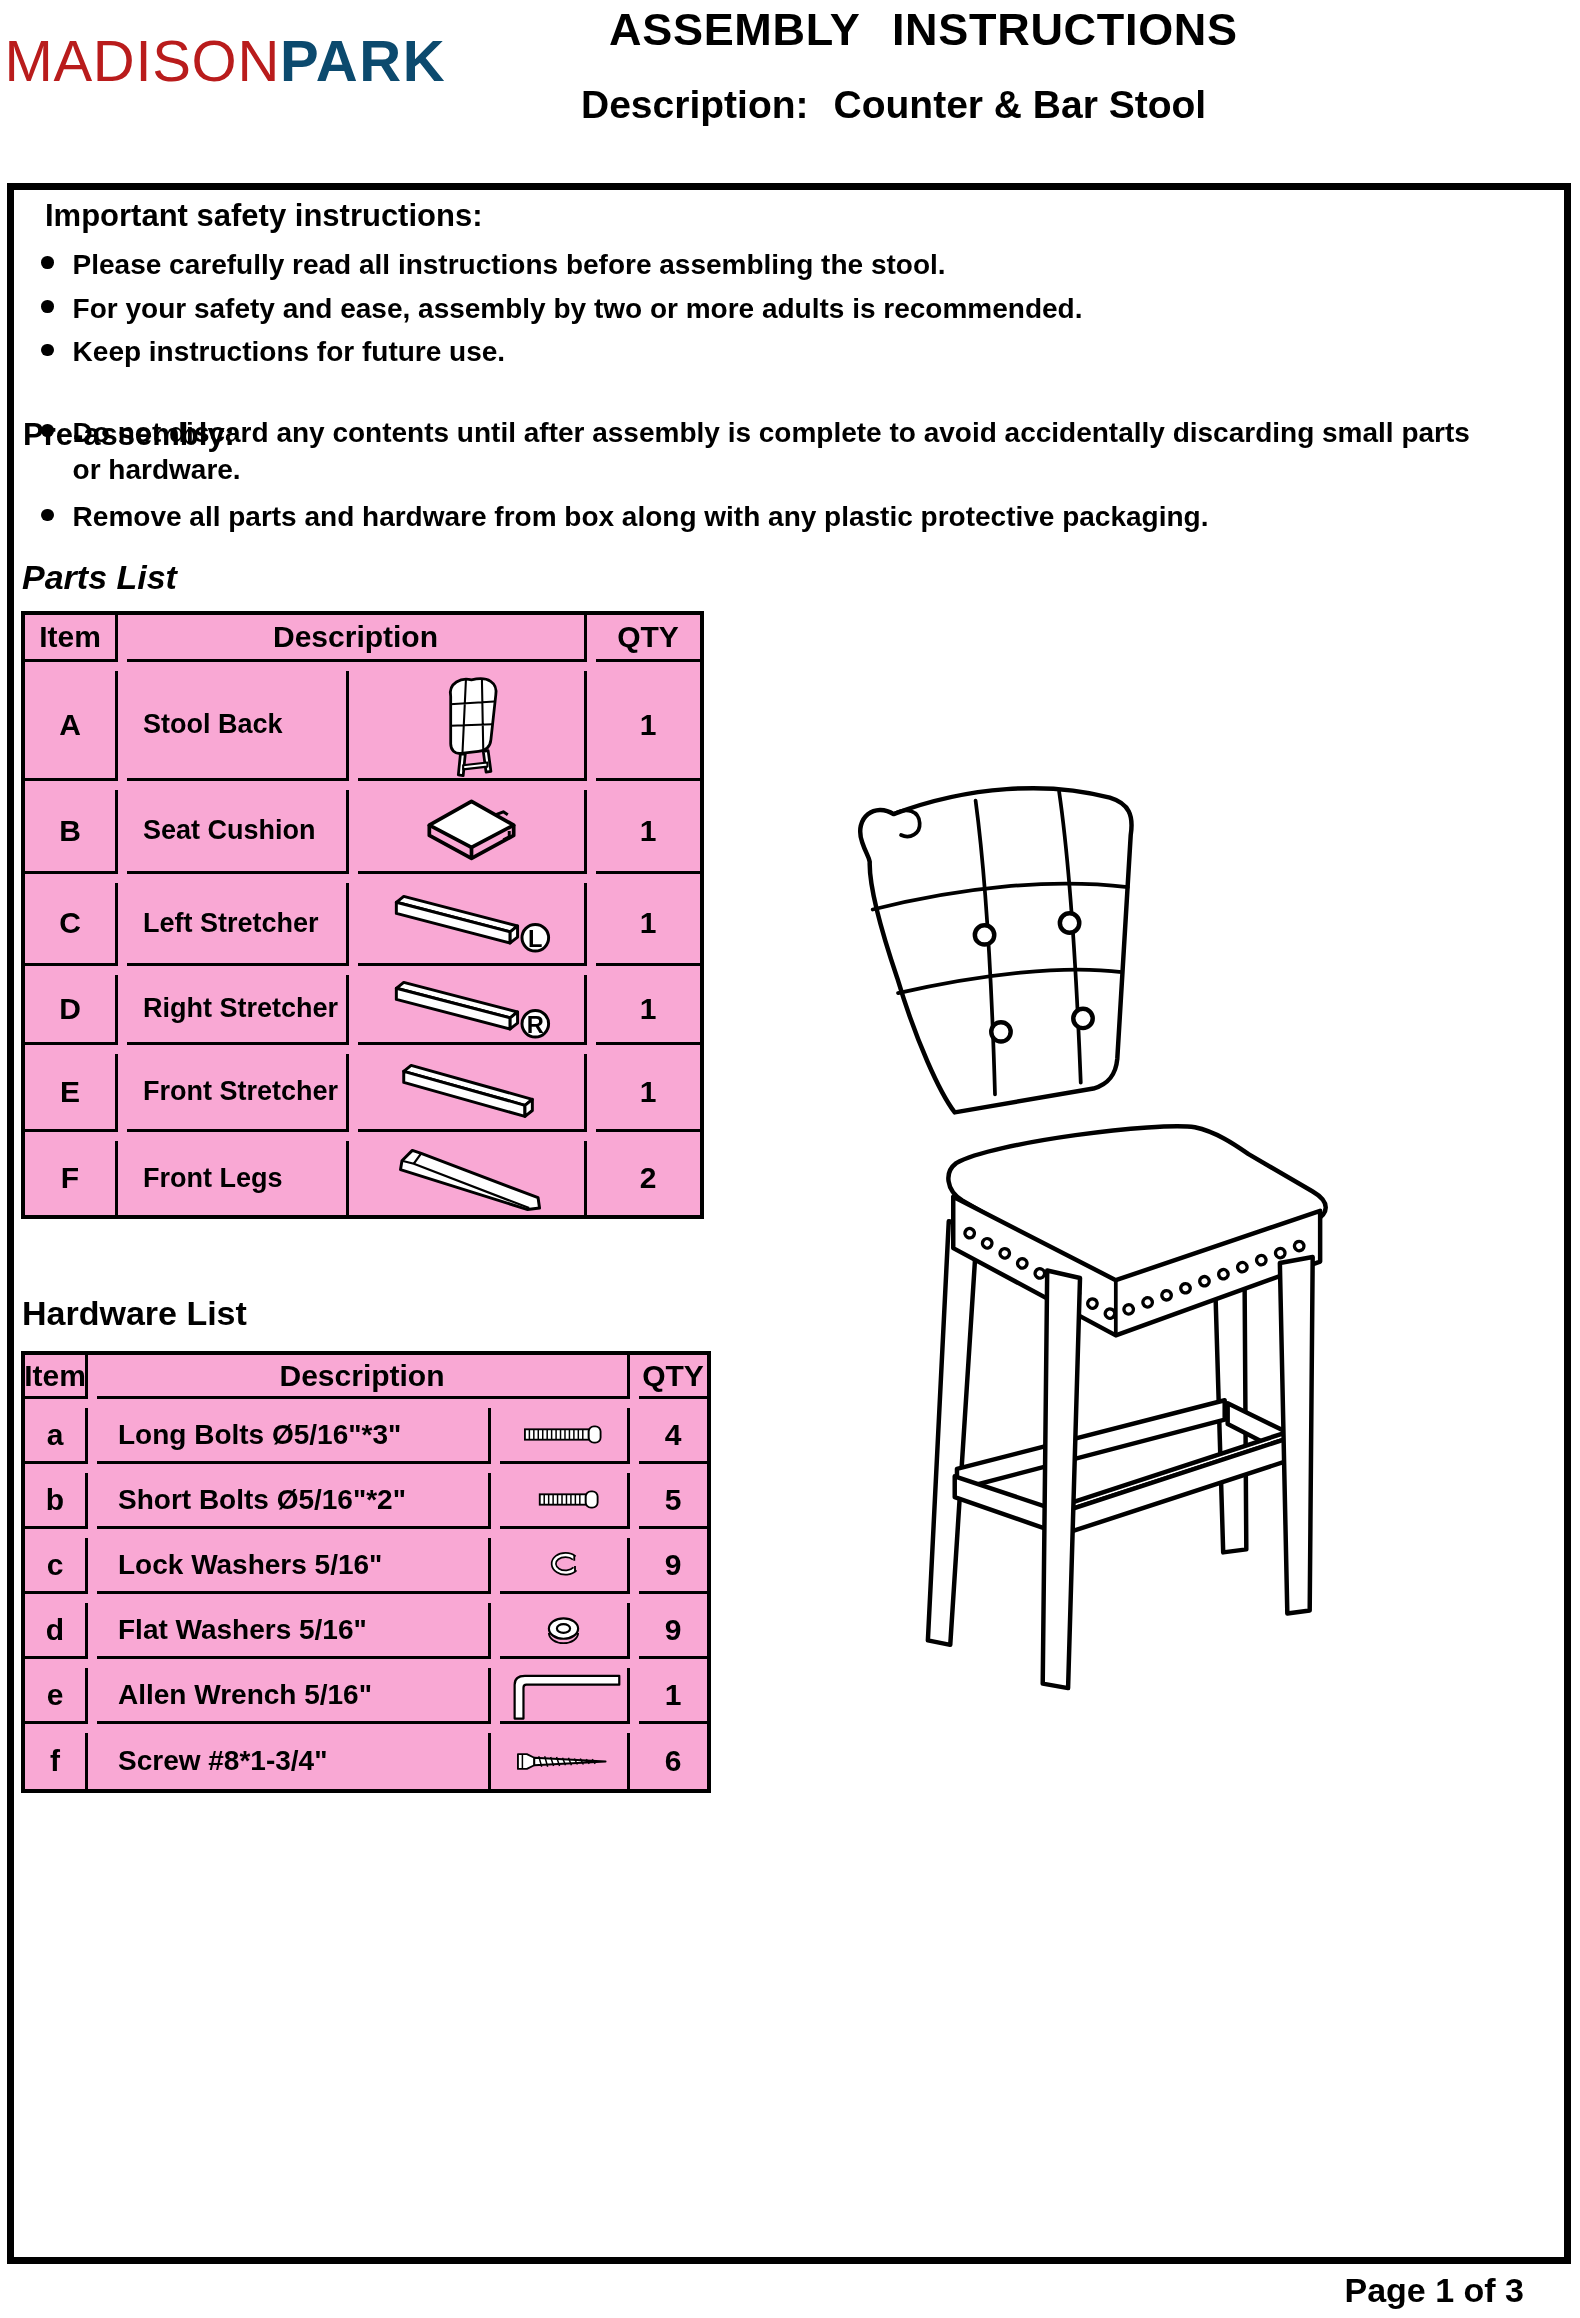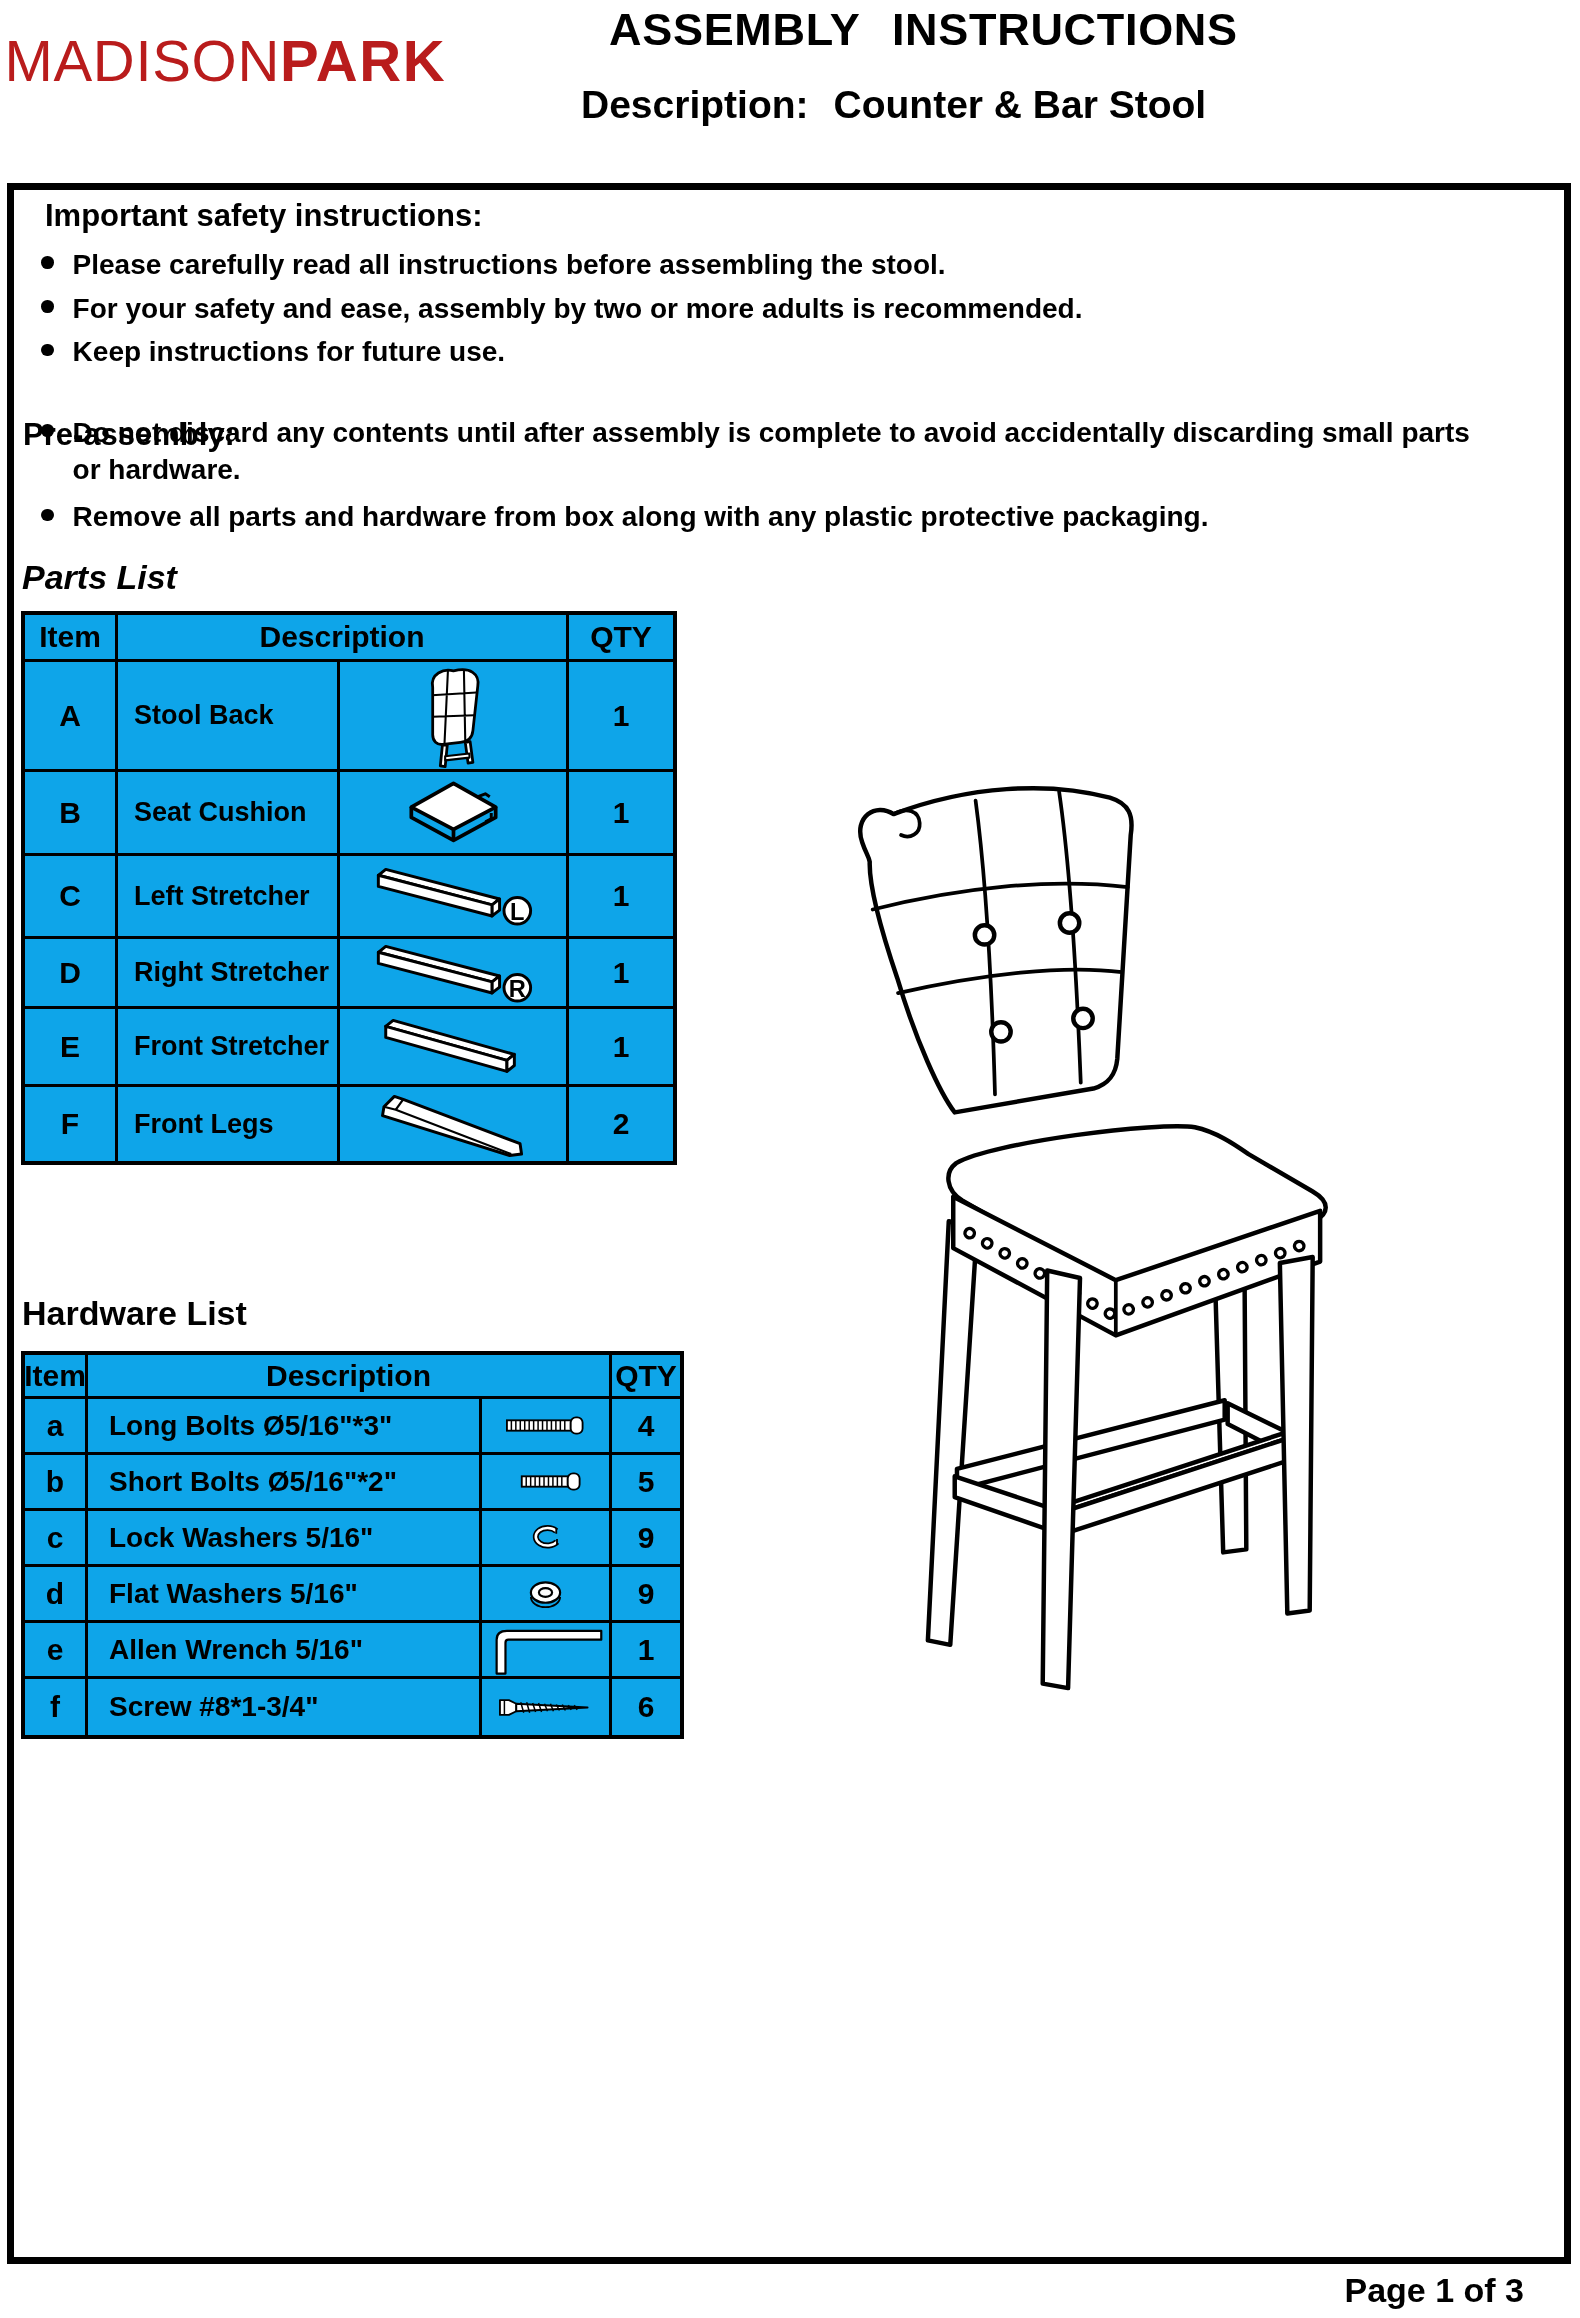--- a/index.html
+++ b/index.html
@@ -7,21 +7,21 @@
   .page {
     position:relative; width:1580px; height:2319px; background:#fff;
     font-family:"Liberation Sans", sans-serif; font-weight:bold; color:#000;
     overflow:hidden;
   }
   .abs { position:absolute; }
 
   
   .logo { left:4.4px; top:27px; white-space:nowrap; }
   .logo-madison { font-size:58px; font-weight:normal; color:#b91c1c; letter-spacing:0.7px; }
-  .logo-park    { font-size:58px; font-weight:bold;   color:#b91c1c; letter-spacing:1.5px; }
+  .logo-park    { font-size:58px; font-weight:bold;   color:#0c4a6e; letter-spacing:1.5px; }
   .doc-title { left:581px; top:4.4px;  font-size:45px; letter-spacing:0.7px; word-spacing:19px;margin-left:28px; }
   .doc-desc  { left:581px; top:83px; font-size:39px; white-space:nowrap; }
   .doc-desc .lbl { margin-right:25px; }
 
   
   .main-box { left:7.4px; top:183px; width:1564px; height:2081px; border:7.4px solid #000; background:#fff; }
 
   
   .sec-heading { font-size:31px; }
   .safety-heading { left:45px; top:198px; }
@@ -34,21 +34,21 @@
   .bullet-row { display:flex; align-items:flex-start; }
   .bullet-dot { flex:none; width:12.6px; height:12.6px; border-radius:50%; background:#000; margin:10.4px 19px 0 0; }
   .bullet-text { font-size:28px; line-height:37px; }
 
   
   .list-title { font-size:34px; }
   .parts-title { left:22px; top:558px;font-style:italic; }
   .hw-title    { left:22px; top:1294px; }
 
   
-  .tbl { position:absolute; display:grid; border:4.4px solid #000; background:#0ea5e9; }
+  .tbl { position:absolute; display:grid; border:4.4px solid #000; background:#f9a8d4;gap:9px; }
   .parts-tbl { left:21px; top:611px;  grid-template-columns:93px 222px 229px 104px; grid-template-rows:47px 110px 84px 83px 70px 78px 74px; }
   .hw-tbl    { left:21px; top:1351px; grid-template-columns:63px 394px 130px 68px;  grid-template-rows:44px 56px 56px 56px 56px 56px 56px; }
   .cell { border-right:3.7px solid #000; border-bottom:3.7px solid #000; display:flex; align-items:center; justify-content:center; font-size:30px; overflow:hidden; }
   .cell.last-col { border-right:none; }
   .cell.last-row { border-bottom:none; }
   .cell.hdr { font-size:30px; }
   .cell.span2 { grid-column:span 2; }
   .cell.desc-text { justify-content:flex-start; padding-left:16px; font-size:27px; white-space:nowrap; }
   .hw-tbl .cell.desc-text { padding-left:21px; font-size:28px; }
   .icon-cell svg { display:block; }

